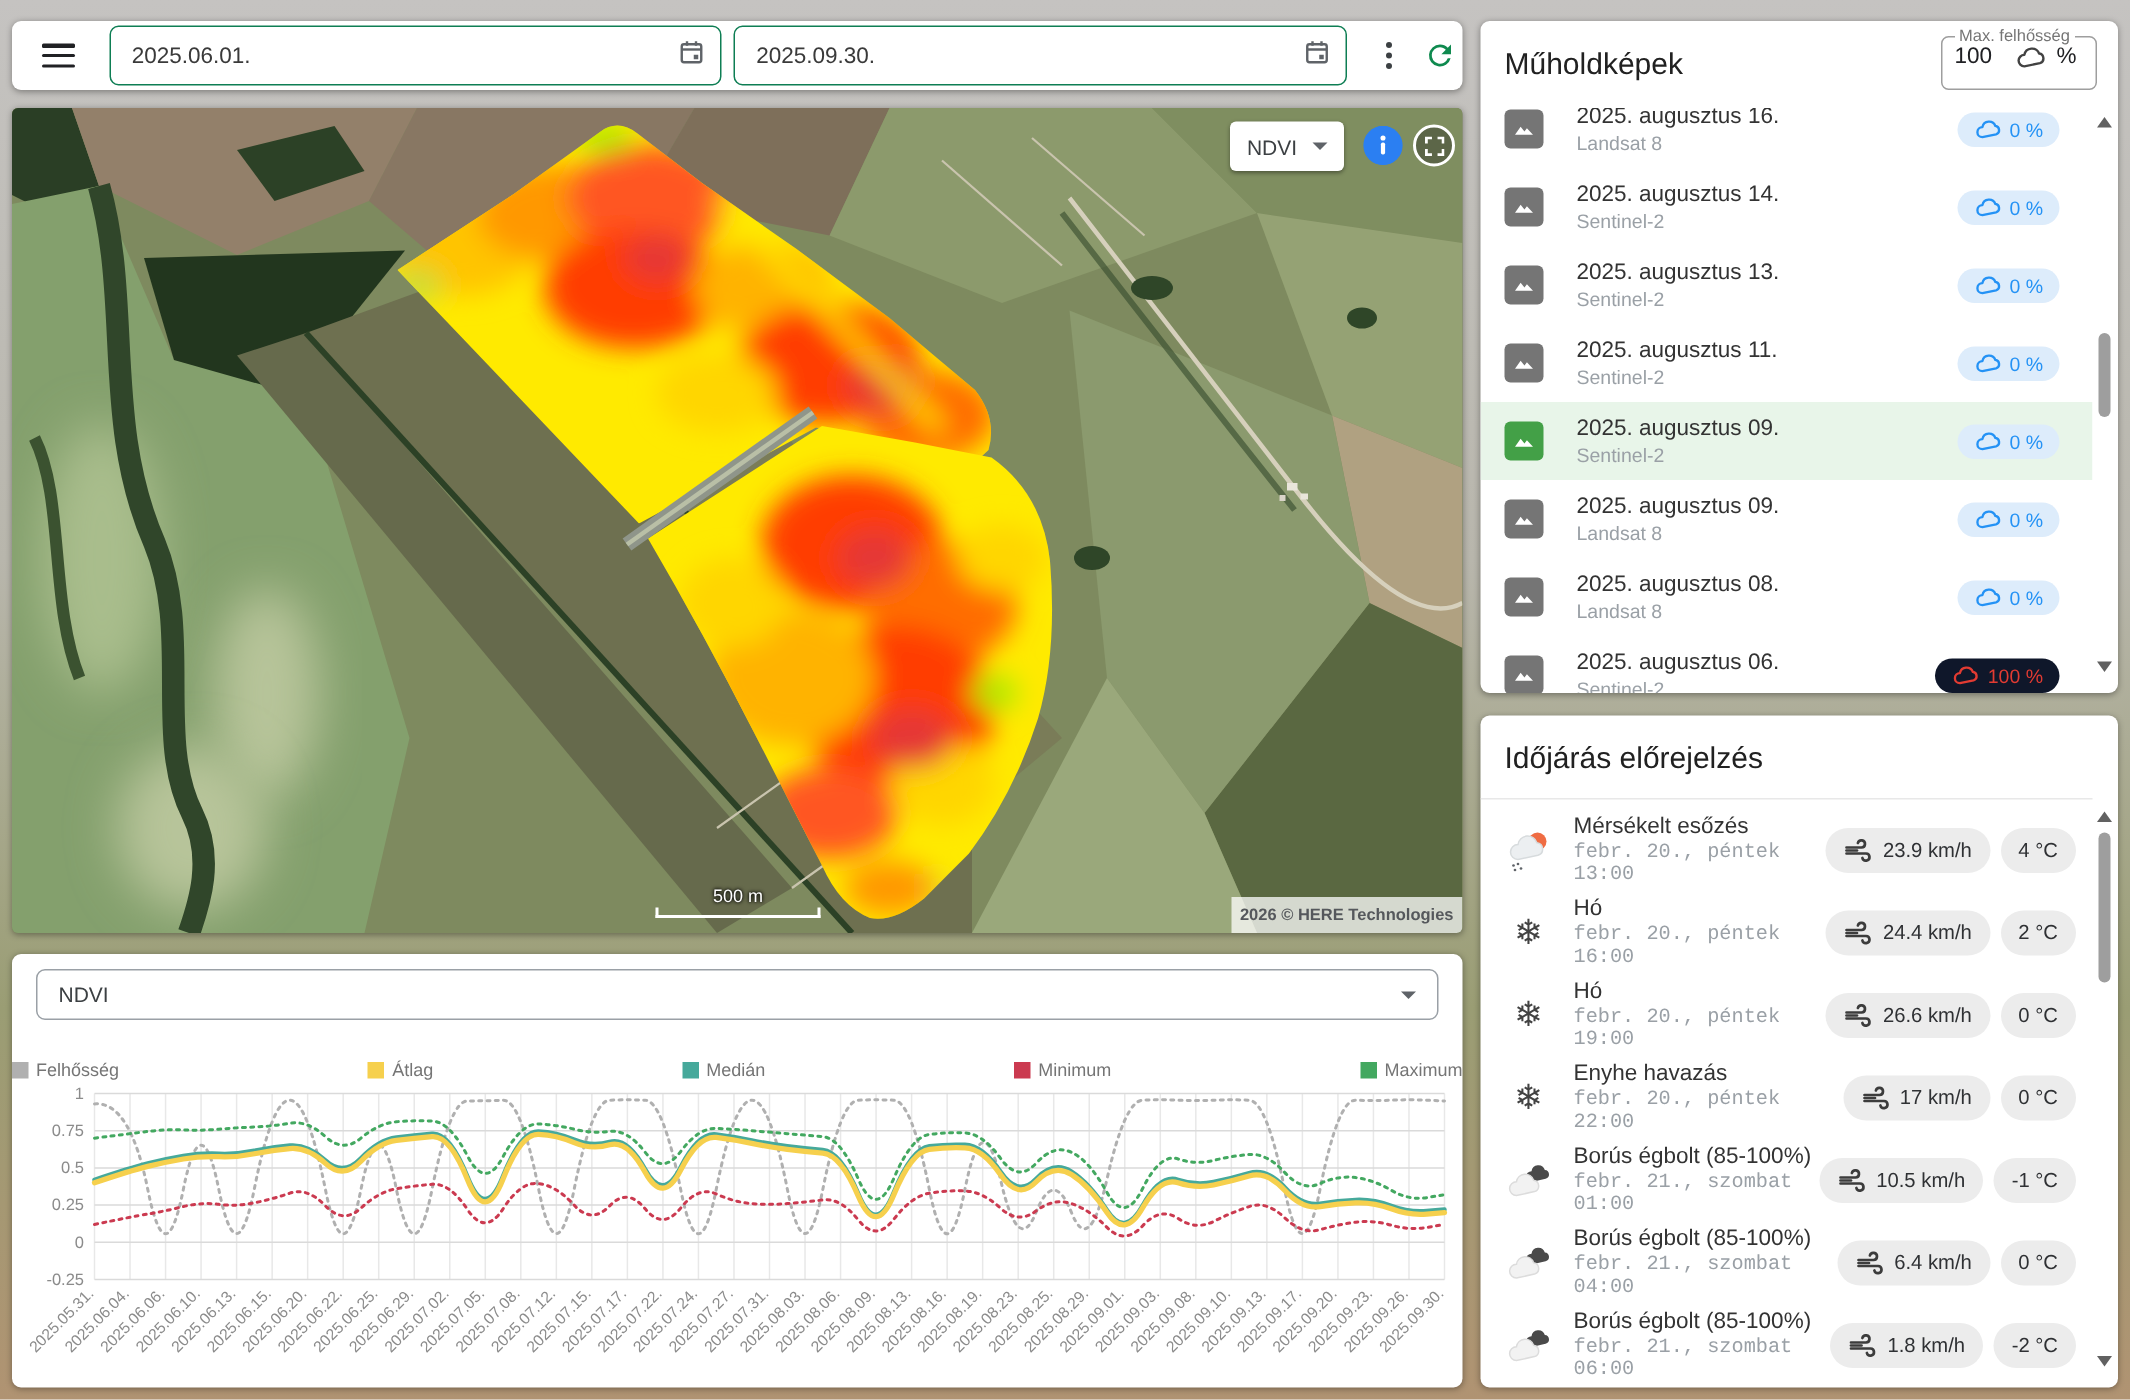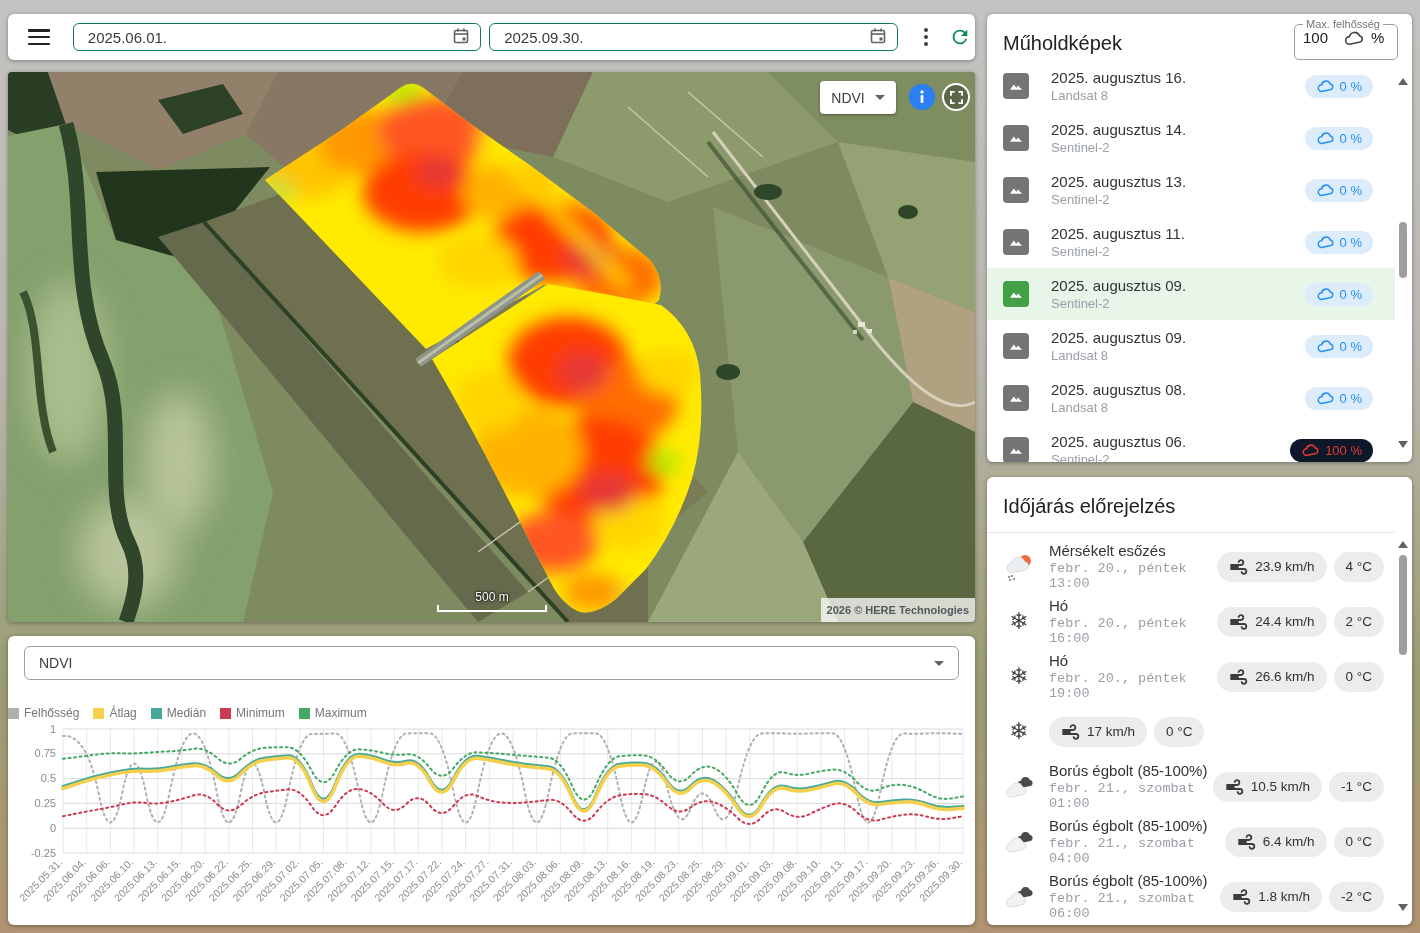--- a/index.html
+++ b/index.html
@@ -9,21 +9,21 @@
     color:#3c4043;
     background: linear-gradient(180deg,#c5c3c1 0%,#b8b6ac 40%,#9a9d74 72%,#b09372 100%);
     position:relative;
   }
   .card { background:#fff; border-radius:6px; box-shadow:0 1px 4px rgba(0,0,0,.35); position:absolute; }
 
   
   .topbar { left:8px; top:14px; width:967px; height:46px; display:flex; align-items:center; }
   .hamburger { width:22px; height:16px; margin:0 23px 0 20px; display:flex; flex-direction:column; justify-content:space-between; cursor:pointer; }
   .hamburger span { height:2.5px; background:#202124; border-radius:1px; }
-  .date-input { width:412px; height:28px; border:1.6px solid #0e7e54; border-radius:6px; display:flex; align-items:center; padding:0 10px 0 14px; margin-right:8px; font-size:15px; color:#3a3a3a; background:#fff; }
+  .date-input { width:412px; height:40px; border:1.6px solid #0e7e54; border-radius:6px; display:flex; align-items:center; padding:0 10px 0 14px; margin-right:8px; font-size:15px; color:#3a3a3a; background:#fff; }
   .date-input .val { flex:1; }
   .icon-btn { background:none; border:none; cursor:pointer; display:flex; align-items:center; justify-content:center; }
   .kebab { width:26px; height:26px; margin-left:8px; flex-direction:column; gap:3px; }
   .kebab i { width:4px; height:4px; border-radius:50%; background:#3c4043; display:block; }
   .refresh { width:30px; height:30px; margin-left:6px; }
 
   
   .map-card { left:8px; top:72px; width:967px; height:550px; border-radius:4px; overflow:hidden; background:#7e8a5f; position:absolute; box-shadow:0 1px 4px rgba(0,0,0,.35); }
   .map-card svg.basemap { position:absolute; inset:0; }
   .map-layer-btn { position:absolute; left:812px; top:9px; width:76px; height:33px; background:#fff; border-radius:4px; box-shadow:0 1px 3px rgba(0,0,0,.4); display:flex; align-items:center; justify-content:center; gap:10px; font-size:14px; color:#3c4043; cursor:pointer; }
@@ -33,21 +33,21 @@
   .scalebar { position:absolute; left:429px; bottom:10px; width:110px; text-align:center; }
   .scalebar .lbl { color:#fff; font-size:12px; text-shadow:0 0 3px #000,0 0 2px #000; display:block; margin-bottom:1px; }
   .scalebar .bar { height:7px; border-left:2px solid #fff; border-right:2px solid #fff; border-bottom:2px solid #fff; }
   .attribution { position:absolute; right:0; bottom:0; background:rgba(255,255,255,.75); color:#55585c; font-size:11px; padding:6px 6px;font-weight:bold; }
 
   
   .chart-card { left:8px; top:636px; width:967px; height:289px; }
   .chart-select { position:absolute; left:16px; top:10px; width:935px; height:34px; border:1px solid #9aa0a6; border-radius:6px; display:flex; align-items:center; padding:0 14px; font-size:14px; color:#3c4043; cursor:pointer; background:#fff; }
   .chart-select .val { flex:1; }
   .chart-select .caret { width:0; height:0; border-left:5px solid transparent; border-right:5px solid transparent; border-top:5px solid #5f6368; }
-  .legend { position:absolute; left:0; top:70px; width:100%; display:flex; justify-content:flex-start; gap:14px; font-size:12px; color:#757575; }
+  .legend { position:absolute; left:0; top:70px; width:100%; display:flex; justify-content:space-between; gap:14px; font-size:12px; color:#757575; }
   .legend .item { display:flex; align-items:center; gap:5px; }
   .legend .sw { width:11px; height:11px; display:inline-block; }
   #chart-svg { position:absolute; left:8px; top:88px; }
 
   
   .sat-card { left:987px; top:14px; width:425px; height:448px; overflow:hidden; }
   .weather-card { left:987px; top:477px; width:425px; height:448px; overflow:hidden; }
   .panel-title { font-size:20px; color:#212121; padding:18px 0 0 16px; font-weight:400; }
   fieldset.maxcloud { position:absolute; right:14px; top:4px; width:104px; height:42px; border:1px solid #9e9e9e; border-radius:5px; padding:0 8px; }
   fieldset.maxcloud legend { font-size:11px; color:#757575; padding:0 3px; }
@@ -597,20 +597,24 @@
             <path d="M2 7 h10 a2.4 2.4 0 1 0 -2.4 -3"></path>
             <path d="M2 11 h13 a2.4 2.4 0 1 1 -2.4 3"></path>
             <path d="M2 9 h7"></path>
           </svg>
           <span>26.6 km/h</span>
         </span>
         <span class="pill">0 °C</span>
       </div>
       <div class="w-row">
         <span class="w-ic">❄</span>
+        <span class="w-txt">
+          <span class="t1">Enyhe havazás</span>
+          <span class="t2">febr. 20., péntek 22:00</span>
+        </span>
         <span class="pill">
           <svg width="20" height="18" viewBox="0 0 20 18" fill="none" stroke="#3c3c3c" stroke-width="1.8" stroke-linecap="round">
             <path d="M2 7 h10 a2.4 2.4 0 1 0 -2.4 -3"></path>
             <path d="M2 11 h13 a2.4 2.4 0 1 1 -2.4 3"></path>
             <path d="M2 9 h7"></path>
           </svg>
           <span>17 km/h</span>
         </span>
         <span class="pill">0 °C</span>
       </div>

